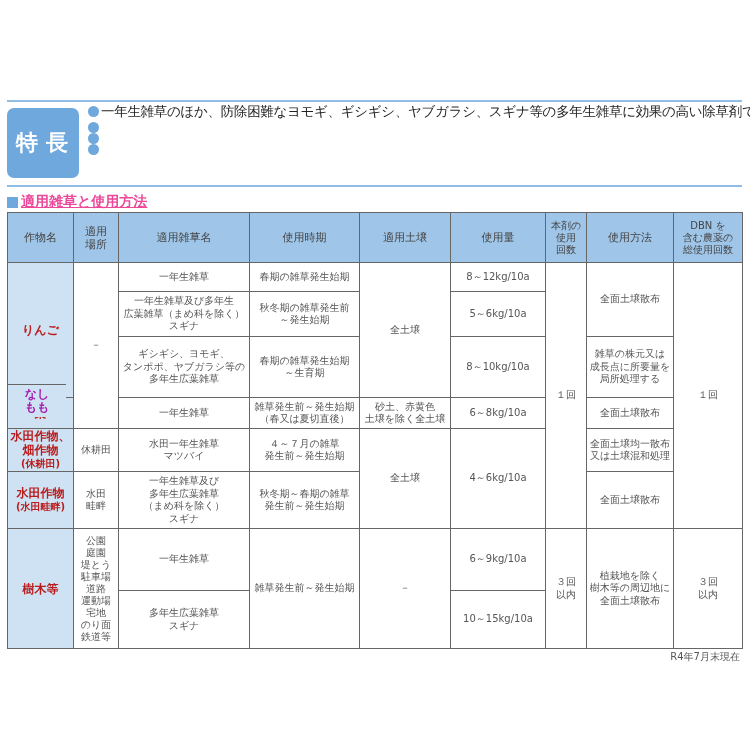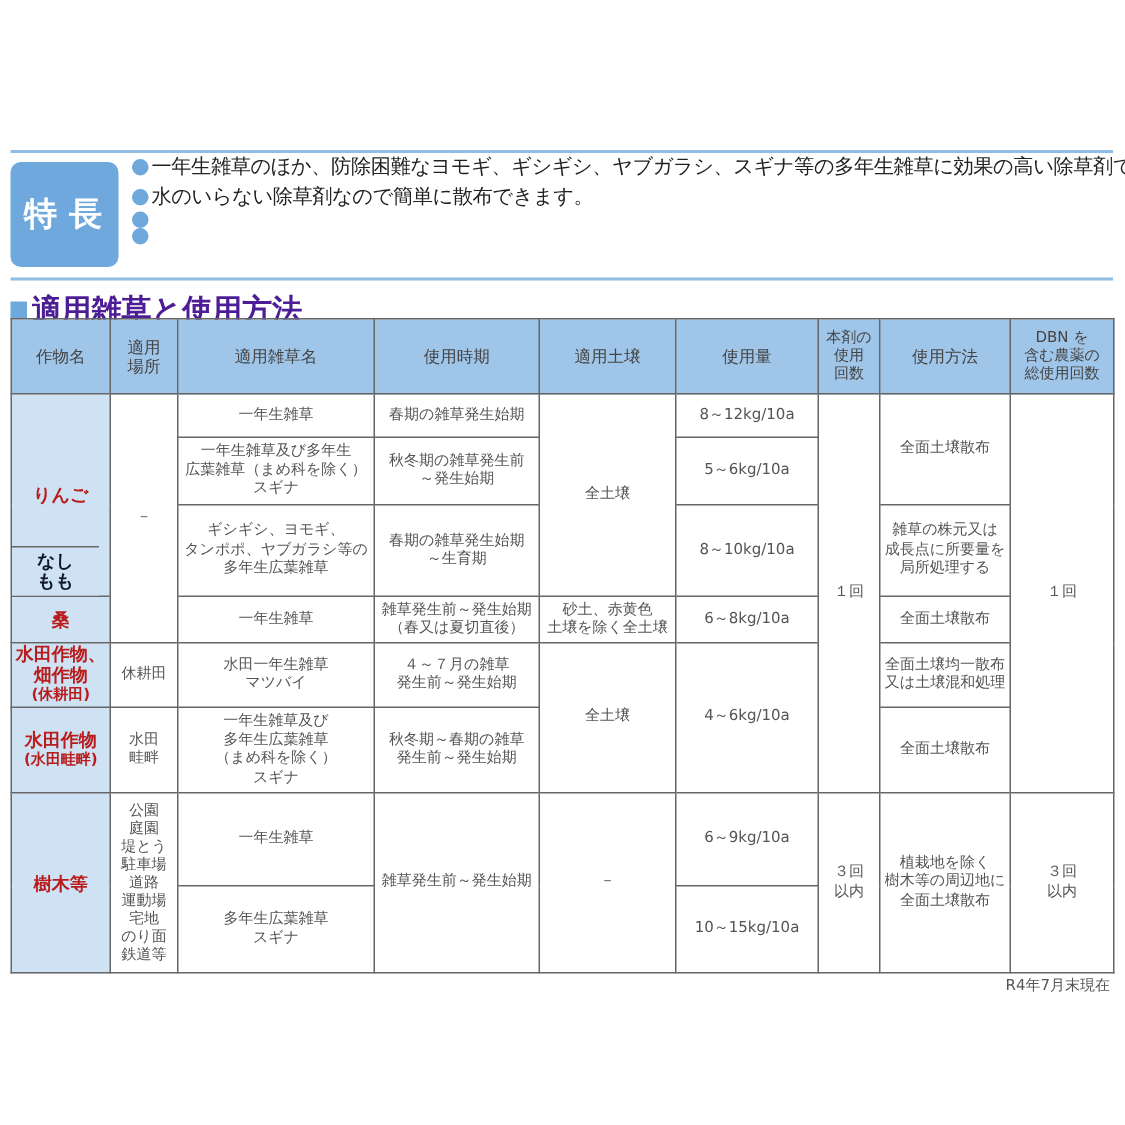--- a/index.html
+++ b/index.html
@@ -8,22 +8,22 @@
   .hr { position:absolute; left:7px; width:735px; height:2px; background:#8fbde3; }
   .feature-box { position:absolute; left:7px; top:108px; width:72px; height:70px;
                  background:#6fa8dc; border-radius:7px; color:#fff; font-weight:bold;
                  font-size:22px; display:flex; align-items:center; justify-content:center;
                  letter-spacing:8px; padding-left:6px; box-sizing:border-box; }
   .features { position:absolute; left:88px; top:102px; font-size:13.5px; line-height:19.5px;
               color:#222; margin:0; padding:0; list-style:none; white-space:nowrap; letter-spacing:-0.3px; }
   .features li { display:flex; align-items:center; }
   .dot { display:inline-block; width:11px; height:11px; border-radius:50%;
          background:#6fa8dc; margin-right:2px; flex:none; }
-  .section-title { position:absolute; left:7px; top:193px; font-size:20px; font-weight:bold;
-                   color:#4c1d95; display:flex; align-items:center; }
+  .section-title { position:absolute; left:7px; top:193px; font-size:14px; font-weight:bold;
+                   color:#ec4899; display:flex; align-items:center;text-decoration:underline; }
   .sq { display:inline-block; width:11px; height:11px; background:#6fa8dc; margin-right:3px; }
   table { position:absolute; left:7px; top:212px; border-collapse:collapse;
           table-layout:fixed; width:735px; font-size:10px; color:#555; }
   td, th { border:1.3px solid #666; text-align:center; vertical-align:middle;
            padding:0 2px; line-height:12.5px; font-weight:normal; }
   th { background:#9fc5e8; color:#444; font-size:11px; line-height:13px; }
   td.crop { background:#cfe2f3; color:#b91c1c; font-weight:bold; font-size:12px; line-height:14px; }
   td.crop .sub { font-size:10px; }
   .note { position:absolute; right:10px; top:650px; font-size:10px; color:#555; }
 </style>
@@ -36,21 +36,20 @@
   <span>特長</span>
 </div>
 
 <ul class="features">
   <li>
       <span class="dot"></span>
       <span>一年生雑草のほか、防除困難なヨモギ、ギシギシ、ヤブガラシ、スギナ等の多年生雑草に効果の高い除草剤です。</span>
     </li>
   <li>
       <span class="dot"></span>
-      <span>水のいらない除草剤なので簡単に散布できます。</span>
     </li>
   <li>
       <span class="dot"></span>
     </li>
   <li>
       <span class="dot"></span>
     </li>
 </ul>
 
 <div class="hr" style="top:185px;"></div>
@@ -191,19 +190,19 @@
 以内</td>
   </tr>
   <tr style="height:58px">
     <td style="white-space:pre-line">多年生広葉雑草
 スギナ</td>
     <td>10～15kg/10a</td>
   </tr>
 </tbody>
   </table>
 
-<div style="position:absolute;left:8px;top:364px;width:58px;height:32px;background:#cfe2f3;border-top:1.3px solid #666;
-            display:flex;align-items:center;justify-content:center;text-align:center;font-weight:bold;font-size:12px;line-height:13px;color:#0f172a;white-space:pre-line;">
+<div style="position:absolute;left:8px;top:384px;width:58px;height:32px;background:#cfe2f3;border-top:1.3px solid #666;
+            display:flex;align-items:center;justify-content:center;text-align:center;font-weight:bold;font-size:12px;line-height:13px;color:#a21caf;white-space:pre-line;">
   <span>なし
 もも</span>
 </div>
 
 <div class="note">R4年7月末現在</div>
 
 </body></html>

